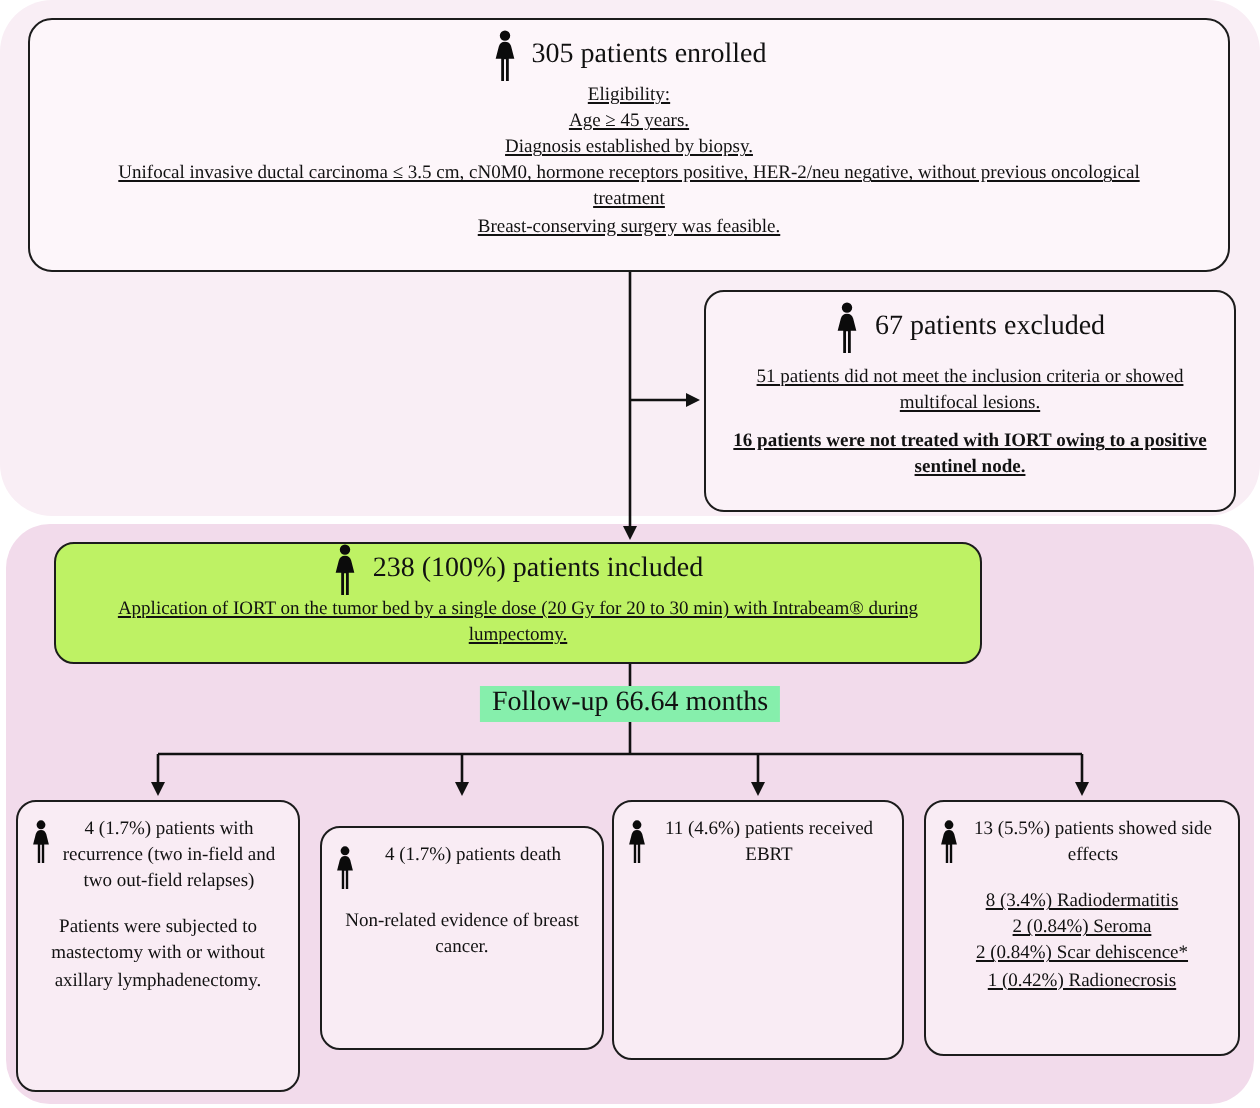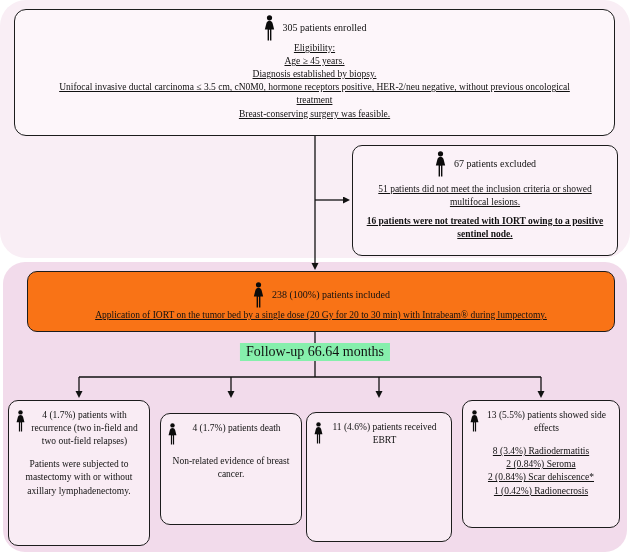--- a/index.html
+++ b/index.html
@@ -14,29 +14,29 @@
   .sec-top    { left:0;  top:0;   width:630px; height:258px; background:#f9eef5; border-radius:26px; }
   .sec-bottom { left:3px; top:262px; width:624px; height:290px; background:#f2dbeb; border-radius:22px; }
 
   .node {
     position:absolute; z-index:2;
     border:1.4px solid #1c1c1c; border-radius:10px;
     text-align:center; font-size:9.5px; line-height:1.38;
   }
   .enrolled { left:14px;  top:9px;   width:601px; height:127px; background:#fdf6fa; padding:5px 10px; border-radius:12px; }
   .excluded { left:352px; top:145px; width:266px; height:111px; background:#fbf2f8; padding:5px 9px; }
-  .included { left:27px;  top:271px; width:588px; height:61px;  background:#f97316; padding:10px 8px; }
+  .included { left:27px;  top:271px; width:464px; height:61px;  background:#bef264; padding:0 8px; }
   .outcome  { background:#f9ecf4; padding:8px 6px; }
   .ob1 { left:8px;   top:400px; width:142px; height:146px; }
   .ob2 { left:160px; top:400px; width:142px; height:112px;margin-top:13px; }
-  .ob3 { left:306px; top:412px; width:146px; height:130px; }
+  .ob3 { left:306px; top:400px; width:146px; height:130px; }
   .ob4 { left:462px; top:400px; width:158px; height:128px; }
 
   .titlerow { display:flex; align-items:center; justify-content:center; gap:7px; margin-bottom:1px; }
-  .headline { font-size:10px; }
+  .headline { font-size:14px; }
   .line { font-size:9.5px;text-decoration:underline; }
   .narrow { max-width:524px; margin:0 auto; }
   .para { margin-top:6px; }
   .bold { font-weight:bold; }
 
   .orow { display:flex; align-items:flex-start; gap:0; }
   .orow .person { flex:0 0 auto; margin-top:1px; }
   .otitle { flex:1 1 auto; text-align:center; }
   .obody { margin-top:10px; }
 

